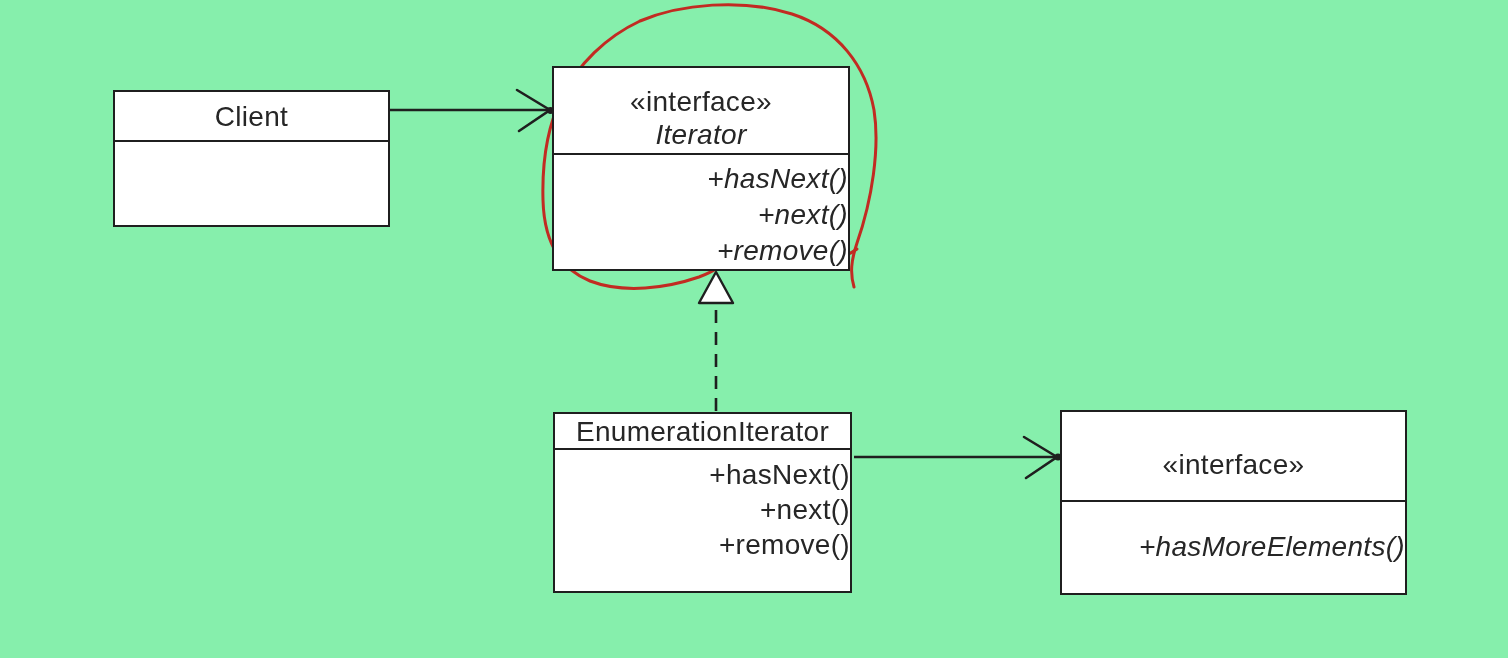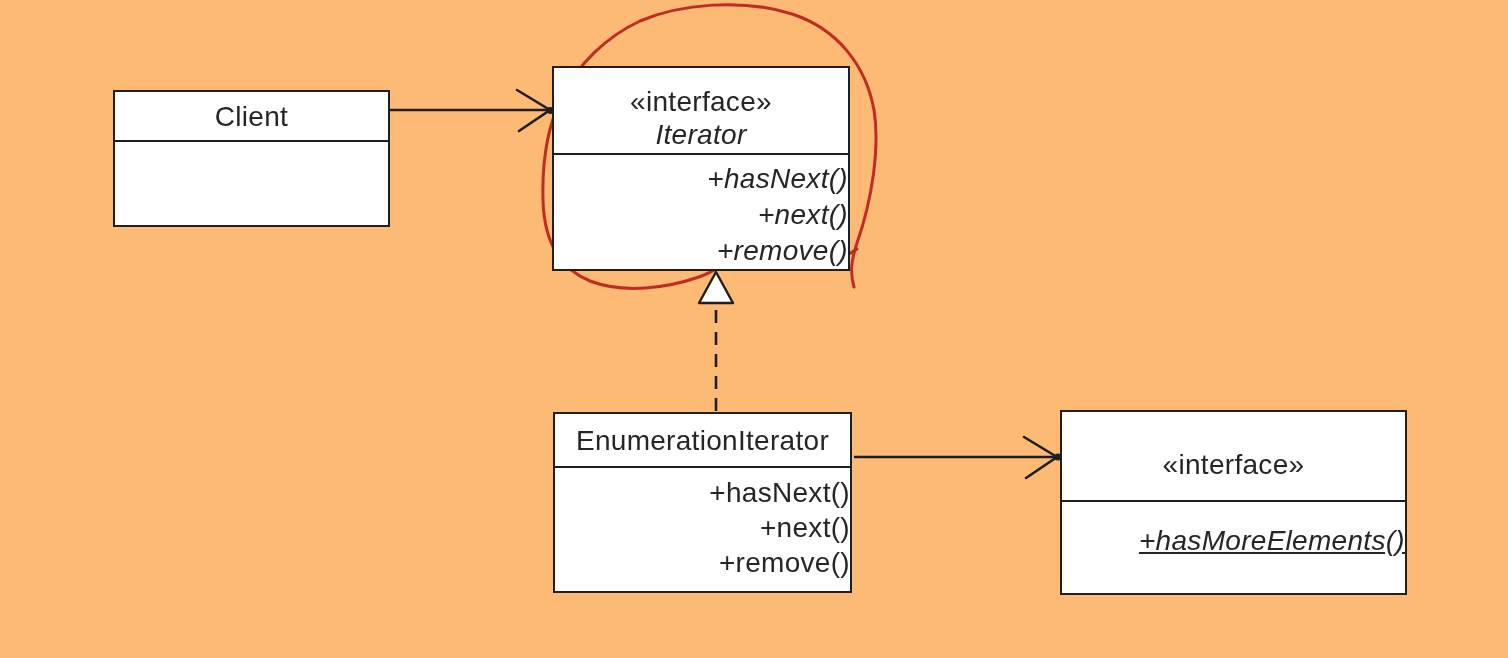--- a/index.html
+++ b/index.html
@@ -4,21 +4,21 @@
 <style>
   html, body {
     margin: 0;
     padding: 0;
     background: #ffffff;
   }
   .canvas {
     position: relative;
     width: 1508px;
     height: 658px;
-    background: #fdba74;
+    background: #86efac;
     overflow: hidden;
     font-family: "Liberation Sans", "DejaVu Sans", sans-serif;
     color: #262626;
   }
   .overlay {
     position: absolute;
     left: 0;
     top: 0;
     width: 1508px;
     height: 658px;
@@ -52,28 +52,28 @@
   #box-client .title-comp { height: 50px; justify-content: center; }
 
   
   #box-iterator { left: 552px; top: 66px; width: 298px; height: 205px; }
   #box-iterator .title-comp { height: 87px; padding-top: 14px; }
   #box-iterator .methods-comp { padding: 6px 0 0 9px; }
   #box-iterator .method { line-height: 36px; }
 
   
   #box-enumiterator { left: 553px; top: 412px; width: 299px; height: 181px; }
-  #box-enumiterator .title-comp { height: 54px; justify-content: center; text-align: right; }
+  #box-enumiterator .title-comp { height: 36px; justify-content: center; text-align: right; }
   #box-enumiterator .methods-comp { padding: 7px 0 0 10px; }
   #box-enumiterator .method { line-height: 35px; }
 
   
   #box-enumeration { left: 1060px; top: 410px; width: 347px; height: 185px; }
   #box-enumeration .title-comp { height: 90px; padding-top: 16px; }
-  #box-enumeration .methods-comp { padding: 22px 0 0 10px; text-decoration: underline; }
+  #box-enumeration .methods-comp { padding: 28px 0 0 10px; }
   #box-enumeration .method { line-height: 33px; }
 </style>
 </head>
 <body>
 
 <div class="canvas">
 
   <svg class="overlay" viewBox="0 0 1508 658" xmlns="http://www.w3.org/2000/svg">
 
     <g>

